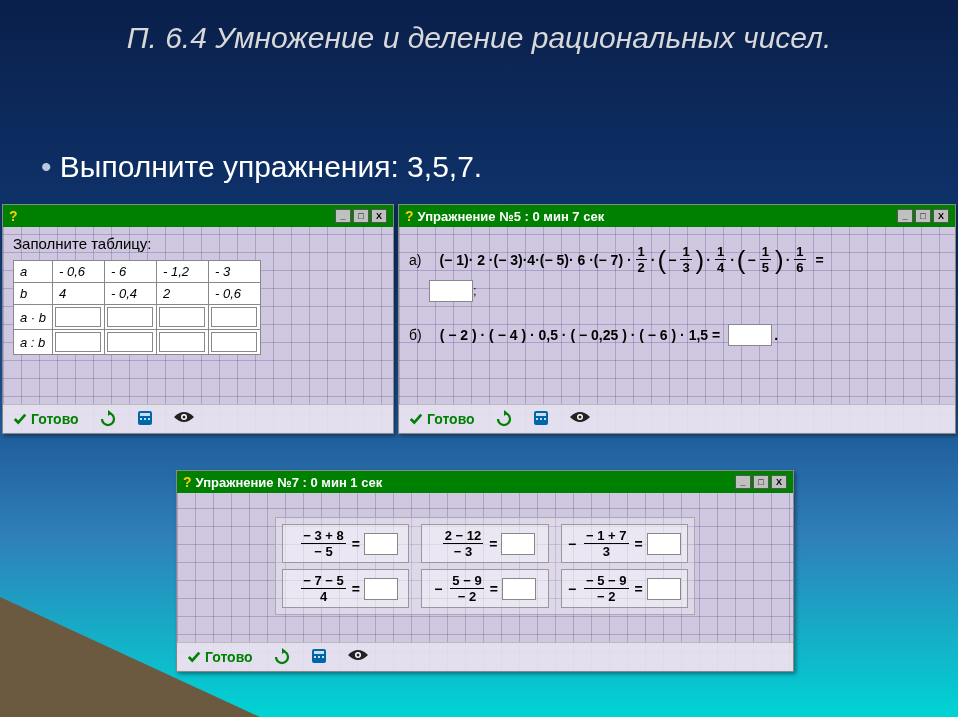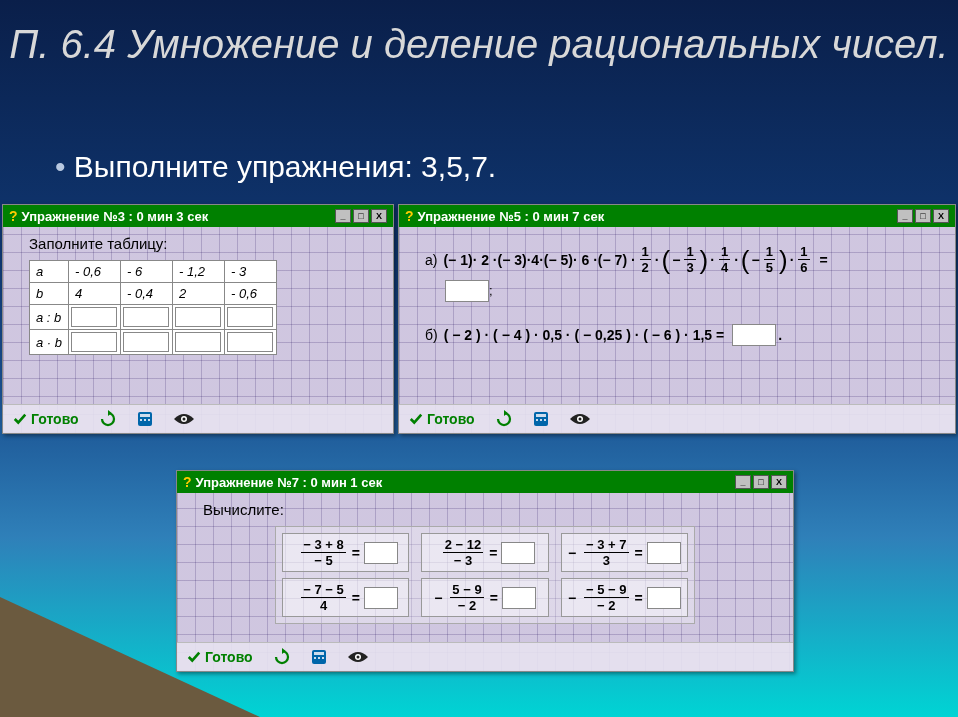--- a/index.html
+++ b/index.html
@@ -1,70 +1,69 @@
 <!DOCTYPE html>
 <html><head>
 <meta charset="utf-8">
 <style>
 * { box-sizing: border-box; margin: 0; padding: 0; }
 body { width: 958px; height: 717px; overflow: hidden; font-family: Arial, sans-serif; position: relative; }
 .bg { position: absolute; inset: 0; background: linear-gradient(to bottom, #0a1f4a 0%, #0f3670 35%, #1a5090 55%, #2f80b9 75%, #00d4d4 100%); }
 .mountain { position: absolute; bottom: 0; left: 0; width: 0; height: 0; border-left: 0 solid transparent; border-right: 260px solid transparent; border-bottom: 120px solid #6b5a3f; }
-.title { position: absolute; top: 20px; width: 100%; text-align: center; color: #d8d8d8; font-size: 40px; font-style: italic; line-height: 1.2; }
-.subtitle { position: absolute; top: 150px; left: 55px; color: #fff; font-size: 30px; }
+.title { position: absolute; top: 20px; width: 100%; text-align: center; color: #d8d8d8; font-size: 30px; font-style: italic; line-height: 1.2; }
+.subtitle { position: absolute; top: 150px; left: 41px; color: #fff; font-size: 30px; }
 .subtitle::before { content: "• "; color: #b8c8e0; }
 .win { position: absolute; background: #e6e1ef; border: 1px solid #888; box-shadow: 2px 2px 4px rgba(0,0,0,.4); }
 .win.g { background-image: linear-gradient(#e6e1ef,#e6e1ef), repeating-linear-gradient(0deg,#d3cee0,#d3cee0 1px,transparent 1px,transparent 18px), repeating-linear-gradient(90deg,#d3cee0,#d3cee0 1px,transparent 1px,transparent 18px); background-blend-mode: multiply; }
 .titlebar { background: #008000; color: #fff; font-weight: bold; font-size: 13px; padding: 3px 6px; display: flex; align-items: center; justify-content: space-between; }
 .titlebar .left { display: flex; align-items: center; gap: 4px; }
 .q { color: #ffcc00; font-size: 14px; }
 .winbtns { display: flex; gap: 2px; }
 .wb { width: 16px; height: 14px; background: #c0c0c0; border: 1px solid #555; font-size: 9px; display: flex; align-items: center; justify-content: center; color: #000; }
-.content { padding: 8px 26px; font-size: 14px; color: #000; position: relative; }
+.content { padding: 8px 10px; font-size: 14px; color: #000; position: relative; }
 .instr { font-size: 15px; margin-bottom: 8px; }
 table.tbl { border-collapse: collapse; margin-top: 4px; }
 table.tbl td { border: 1px solid #888; background: #fff; padding: 3px 6px; font-size: 13px; min-width: 52px; height: 22px; font-style: italic; }
 table.tbl td.lbl { font-style: italic; min-width: 36px; }
 table.tbl td.inp { padding: 2px; }
 .ibox { display: inline-block; width: 46px; height: 20px; background: #fff; border: 1px solid #888; vertical-align: middle; }
 .ibox.sm { width: 34px; height: 22px; }
 .ibox.md { width: 44px; height: 22px; }
-.footer { position: absolute; left: 0; right: 0; bottom: 0; padding: 5px 10px; display: flex; align-items: center; gap: 20px; background: rgba(230,225,239,.9); border-top: 1px solid #bbb; }
+.footer { position: absolute; left: 0; right: 0; bottom: 0; padding: 5px 10px; display: flex; gap: 20px; background: rgba(230,225,239,.9); border-top: 1px solid #bbb; }
 .ready { color: #008000; font-weight: bold; font-size: 14px; display: flex; align-items: center; gap: 4px; }
 .ready svg { width: 14px; height: 14px; }
 .ic { display: inline-flex; }
 .frac { display: inline-block; vertical-align: middle; text-align: center; font-weight: bold; font-size: 13px; line-height: 1; margin: 0 2px; }
 .frac .n { border-bottom: 1.5px solid #000; padding: 0 2px 1px; display: block; }
 .frac .d { padding: 1px 2px 0; display: block; }
-.expr { display: flex; align-items: center; flex-wrap: wrap; gap: 2px; font-weight: bold; font-size: 14px; padding: 4px 0; }
+.expr { display: flex; align-items: center; flex-wrap: wrap; gap: 2px; font-weight: bold; font-size: 14px; margin-left: 12px; padding: 4px 0; }
 .row-a { display:flex; align-items:center; margin: 6px 0 2px; }
 .row-b { display:flex; align-items:center; margin: 18px 0 4px; }
 .lbla { font-size: 14px; margin-right: 6px; }
 .big-paren { font-size: 26px; font-weight: normal; line-height: 0; }
-.eqgrid { display: grid; grid-template-columns: 1fr 1fr 1fr; gap: 6px 12px; padding: 6px; border: 1px solid #aaa; background: rgba(255,255,255,.3); margin: 5px auto; width: 420px; }
+.eqgrid { display: grid; grid-template-columns: 1fr 1fr 1fr; gap: 6px 12px; padding: 6px; border: 1px solid #aaa; background: rgba(255,255,255,.3); margin: 16px auto; width: 420px; }
 .eqcell { display: flex; align-items: center; justify-content: center; gap: 4px; border: 1px solid #999; padding: 4px 6px; background: rgba(255,255,255,.4); font-weight: bold; }
 .neg { margin-right: 2px; font-weight: bold; }
 #w3 { left: 2px; top: 204px; width: 392px; height: 230px; }
 #w5 { left: 398px; top: 204px; width: 558px; height: 230px; }
 #w7 { left: 176px; top: 470px; width: 618px; height: 202px; }
 </style>
 </head>
 <body>
 
 <div class="bg"></div>
 <div class="mountain"></div>
 
 <div class="title">П. 6.4 Умножение и деление рациональных чисел.</div>
 <div class="subtitle">Выполните упражнения: 3,5,7.</div>
 
 <div id="w3" class="win g">
   <div class="titlebar">
     <div class="left">
         <span class="q">?</span>
-        <span>Упражнение №3 : 0 мин  3 сек</span>
       </div>
     <div class="winbtns">
       <div class="wb">_</div>
       <div class="wb">□</div>
       <div class="wb">X</div>
     </div>
   </div>
   <div class="content">
     <div class="instr">Заполните таблицу:</div>
     <table class="tbl">
@@ -77,28 +76,28 @@
         <td>- 3</td>
       </tr>
       <tr>
         <td class="lbl">b</td>
         <td>4</td>
         <td>- 0,4</td>
         <td>2</td>
         <td>- 0,6</td>
       </tr>
       <tr>
-        <td class="lbl">a : b</td>
+        <td class="lbl">a · b</td>
         <td class="inp"><span class="ibox"></span></td>
         <td class="inp"><span class="ibox"></span></td>
         <td class="inp"><span class="ibox"></span></td>
         <td class="inp"><span class="ibox"></span></td>
       </tr>
       <tr>
-        <td class="lbl">a · b</td>
+        <td class="lbl">a : b</td>
         <td class="inp"><span class="ibox"></span></td>
         <td class="inp"><span class="ibox"></span></td>
         <td class="inp"><span class="ibox"></span></td>
         <td class="inp"><span class="ibox"></span></td>
       </tr>
     </tbody>
       </table>
   </div>
   <div class="footer">
     <span class="ready">
@@ -230,21 +229,20 @@
         <span class="q">?</span>
         <span>Упражнение №7 : 0 мин  1 сек</span>
       </div>
     <div class="winbtns">
       <div class="wb">_</div>
       <div class="wb">□</div>
       <div class="wb">X</div>
     </div>
   </div>
   <div class="content">
-    <div class="instr">Вычислите:</div>
     <div class="eqgrid">
       <div class="eqcell">
           <span class="neg"></span>
           <span class="frac">
             <span class="n">− 3 + 8</span>
             <span class="d">− 5</span>
           </span>
           <span>=</span>
           <span class="ibox sm"></span>
         </div>
@@ -253,21 +251,21 @@
           <span class="frac">
             <span class="n">2 − 12</span>
             <span class="d">− 3</span>
           </span>
           <span>=</span>
           <span class="ibox sm"></span>
         </div>
       <div class="eqcell">
           <span class="neg">−</span>
           <span class="frac">
-            <span class="n">− 3 + 7</span>
+            <span class="n">− 1 + 7</span>
             <span class="d">3</span>
           </span>
           <span>=</span>
           <span class="ibox sm"></span>
         </div>
       <div class="eqcell">
           <span class="neg"></span>
           <span class="frac">
             <span class="n">− 7 − 5</span>
             <span class="d">4</span>

